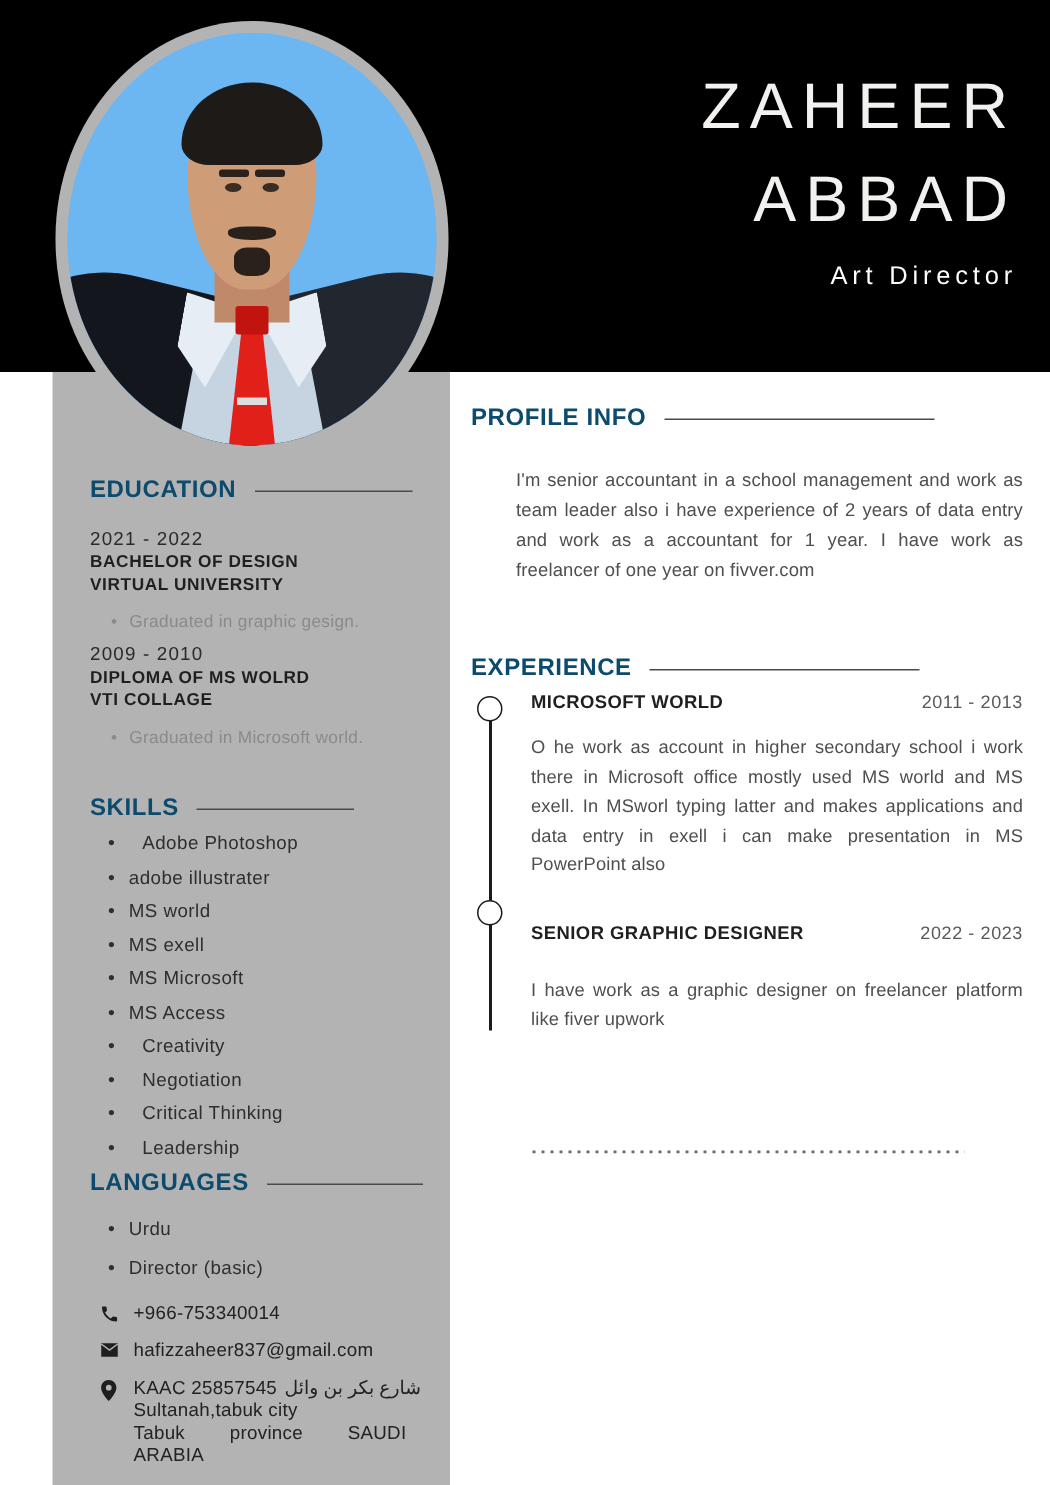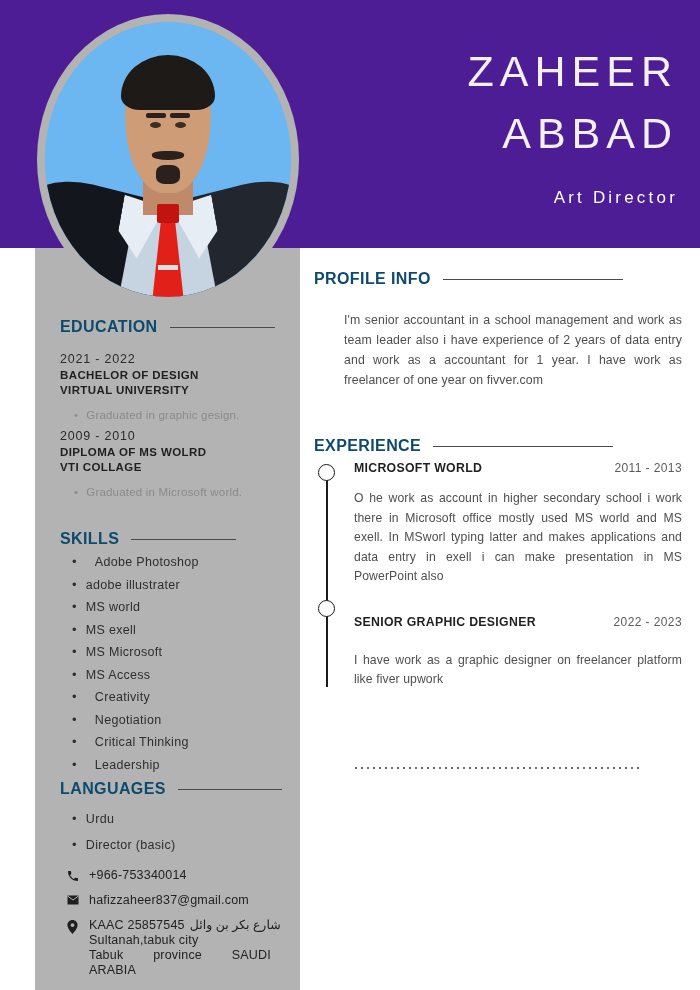--- a/index.html
+++ b/index.html
@@ -12,40 +12,40 @@
     position: relative;
     width: 700px; height: 990px;
     background: #ffffff;
     overflow: hidden;
   }
 
   
   .header-band {
     position: absolute; left: 0; top: 0;
     width: 700px; height: 248px;
-    background: #4c1d95;
+    background: #000000;
   }
   .name-block {
     position: absolute; right: 22px; top: 40px;
     text-align: right;
   }
   .name-line {
     color: #f2f1ef;
     font-size: 43px;
     font-weight: 300;
     letter-spacing: 6px;
     line-height: 62px;
     white-space: nowrap;
   }
   .job-title {
     color: #ffffff;
     font-size: 17px;
     font-weight: 400;
     letter-spacing: 3.2px;
-    margin-top: 24px;
+    margin-top: 10px;
     white-space: nowrap;
   }
 
   
   .sidebar {
     position: absolute; left: 35px; top: 248px;
     width: 265px; height: 742px;
     background: #b3b3b3;
   }
 

